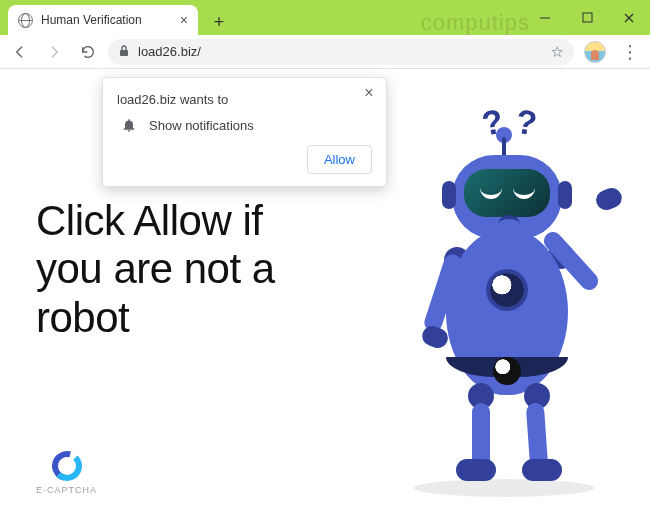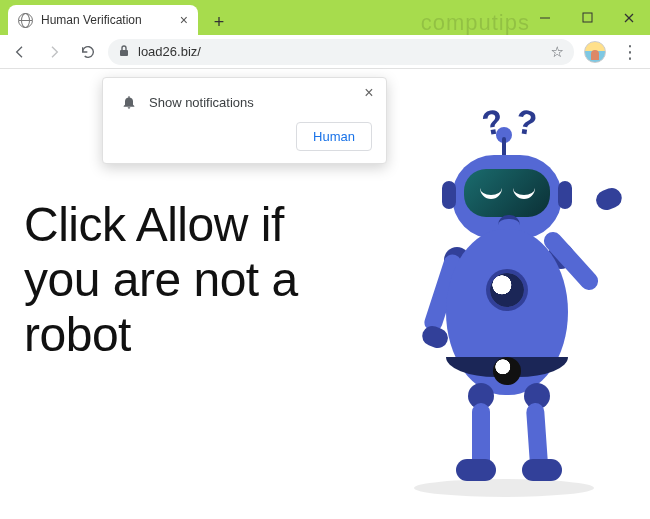--- a/index.html
+++ b/index.html
@@ -90,22 +90,22 @@
     width:22px;height:22px;border-radius:50%;background:linear-gradient(#ffe08a 45%,#7ec8e3 45%);
     border:1px solid #ccc;margin:0 4px;display:flex;align-items:flex-end;justify-content:center;
   }
   .avatar::after{content:"";width:8px;height:10px;background:#d86; border-radius:4px 4px 0 0;margin-bottom:2px;}
   .menu-dots{color:#5f6368;font-size:18px;}
 
   .page {
     position:relative; height:450px; background:#fff;
   }
   .headline {
-    position:absolute; left:24px; top:128px;
-    font-size:48px; font-weight:400; color:#111; line-height:1.15;
+    position:absolute; left:36px; top:128px;
+    font-size:42px; font-weight:400; color:#111; line-height:1.15;
     max-width:280px; letter-spacing:-.5px;
   }
   .captcha {
     position:absolute; left:36px; bottom:24px; display:flex;flex-direction:column;align-items:center;gap:4px;
     color:#9aa0a6;font-size:9px;letter-spacing:1px;
   }
   .captcha .c-logo{position:relative;width:30px;height:30px;}
   .c-arc{position:absolute;inset:0;border:6px solid #3b55c9;border-right-color:transparent;border-bottom-color:transparent;border-radius:50%;transform:rotate(-30deg);}
   .c-arc2{position:absolute;inset:0;border:6px solid #29b6f6;border-left-color:transparent;border-top-color:transparent;border-radius:50%;transform:rotate(0deg);}
 
@@ -230,20 +230,27 @@
     <span class="star">☆</span>
   </div>
   <div class="avatar"></div>
   <div class="tb-icon menu-dots">⋮</div>
 </div>
 
 <div class="page">
 
   <div class="headline">Click Allow if you are not a robot</div>
 
+  <div class="captcha">
+    <div class="c-logo">
+      <div class="c-arc"></div>
+        <div class="c-arc2"></div>
+    </div>
+    <span>E-CAPTCHA</span>
+  </div>
 
   <div class="robot">
     <div class="shadow"></div>
     <div class="qm qm1">?</div>
     <div class="qm qm2">?</div>
     <div class="antenna-ball"></div>
       <div class="antenna-stem"></div>
     <div class="head">
       <div class="ear l"></div>
         <div class="ear r"></div>
@@ -267,26 +274,27 @@
     <div class="hip l"></div>
       <div class="hip r"></div>
     <div class="leg l"></div>
       <div class="leg r"></div>
     <div class="foot l"></div>
       <div class="foot r"></div>
   </div>
 
   <div class="notif">
     <div class="close">×</div>
+    <div class="origin">load26.biz wants to</div>
     <div class="perm-row">
       <span class="bell">
         <svg viewBox="0 0 24 24" width="16" height="16" fill="#5f6368">
             <path d="M12 22a2 2 0 0 0 2-2h-4a2 2 0 0 0 2 2zm6-6V11a6 6 0 0 0-5-5.91V4a1 1 0 0 0-2 0v1.09A6 6 0 0 0 6 11v5l-2 2v1h16v-1z"></path>
           </svg>
       </span>
       <span>Show notifications</span>
     </div>
     <div class="notif-actions">
-      <button class="btn">Human</button>
+      <button class="btn">Allow</button>
     </div>
   </div>
 
 </div>
 
 </body></html>

